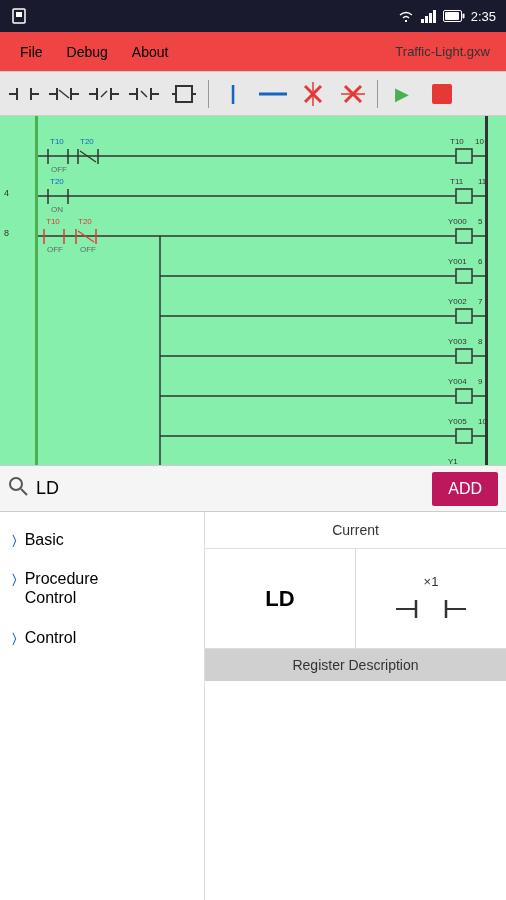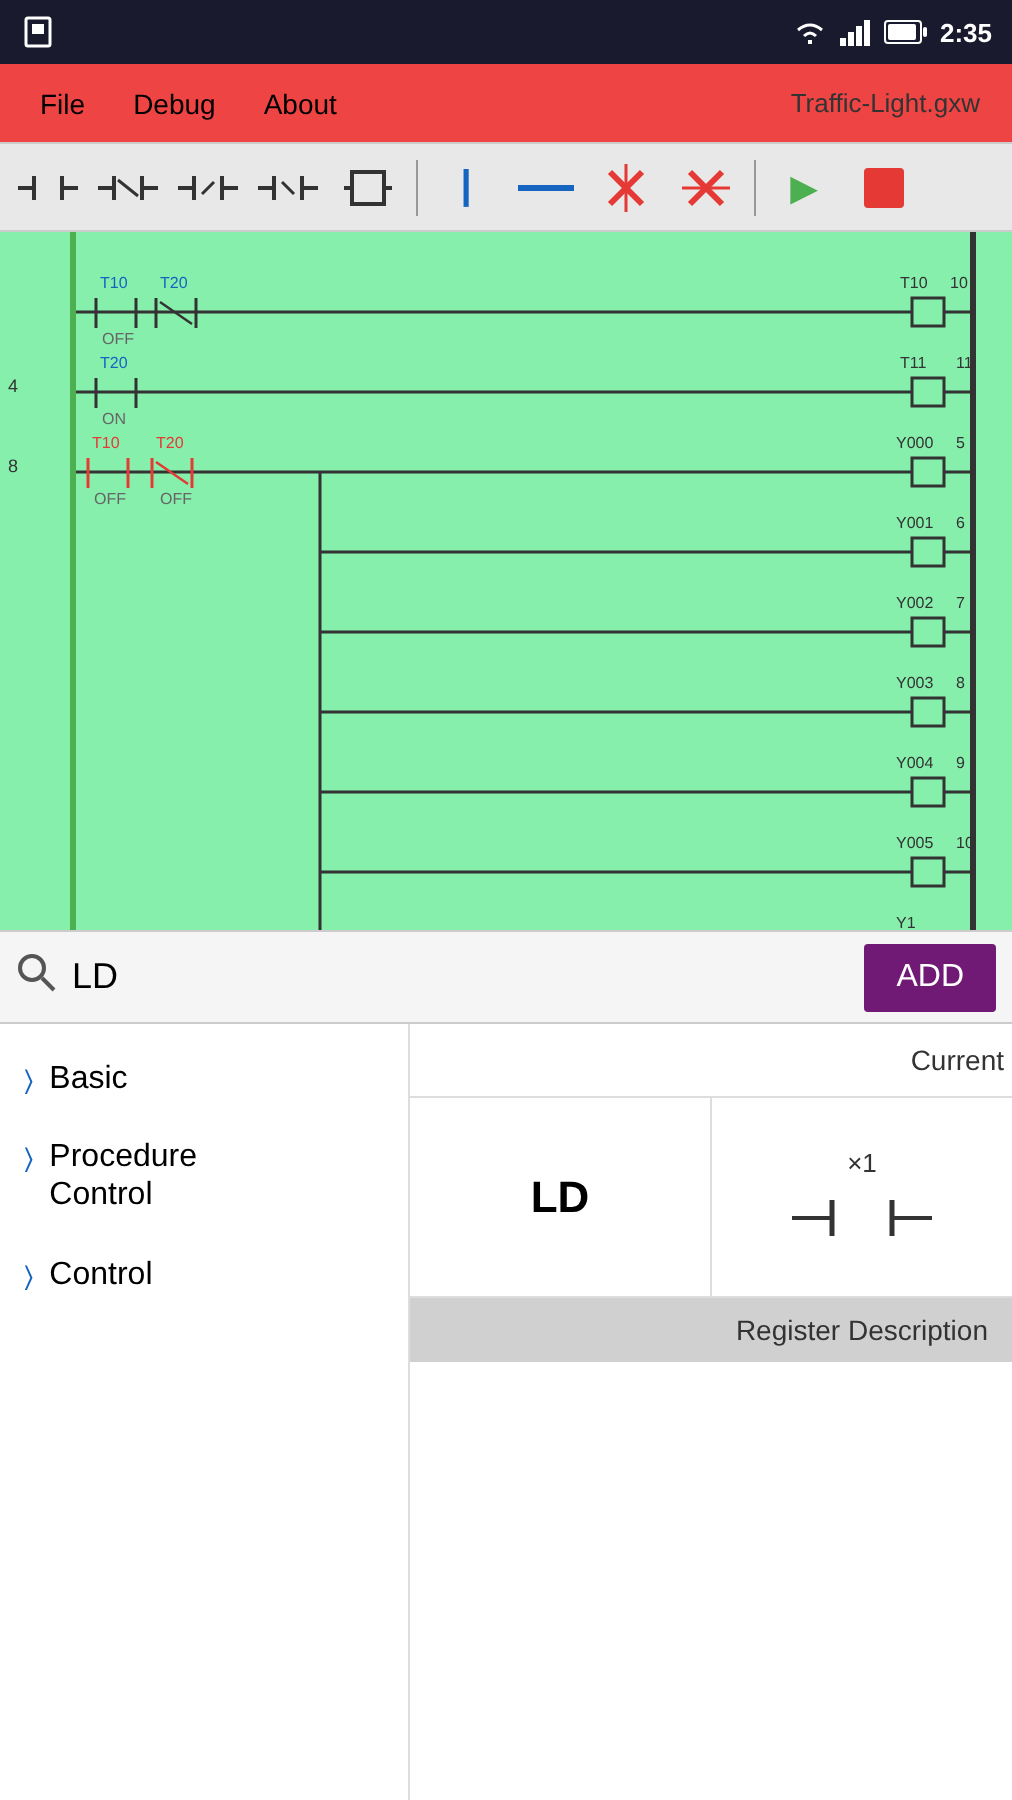--- a/index.html
+++ b/index.html
@@ -27,21 +27,21 @@
     .status-left {
       display: flex;
       align-items: center;
       gap: 4px;
     }
     .status-right {
       display: flex;
       align-items: center;
       gap: 6px;
       font-size: 13px;
-      font-weight: bold;
+      font-weight: normal;
     }
 
     
     .menu-bar {
       width: 506px;
       height: 40px;
       background: #ef4444;
       display: flex;
       align-items: center;
       padding: 0 8px;
@@ -156,21 +156,21 @@
     }
     .search-input {
       flex: 1;
       border: none;
       background: transparent;
       font-size: 18px;
       color: #000;
       outline: none;
     }
     .add-btn {
-      background: #701a75;
+      background: #be185d;
       color: white;
       border: none;
       padding: 8px 16px;
       font-size: 16px;
       cursor: pointer;
       border-radius: 2px;
     }
 
     
     .bottom-panel {
@@ -213,21 +213,21 @@
       flex-direction: column;
     }
 
     
     .register-header {
       display: flex;
       border-bottom: 1px solid #ddd;
     }
     .reg-col {
       flex: 1;
-      text-align: right;
+      text-align: center;
       padding: 10px 4px;
       font-size: 14px;
       color: #333;
       border-right: 1px solid #ddd;
     }
     .reg-col:last-child {
       border-right: none;
     }
 
     
@@ -262,21 +262,21 @@
       color: #333;
       font-weight: normal;
     }
 
     
     .desc-header {
       background: #d0d0d0;
       padding: 8px 12px;
       font-size: 14px;
       color: #333;
-      text-align: right;
+      text-align: center;
     }
     .desc-body {
       padding: 10px 12px;
       font-size: 13px;
       color: #111;
       line-height: 1.5;
     }
   </style>
 </head>
 <body>

